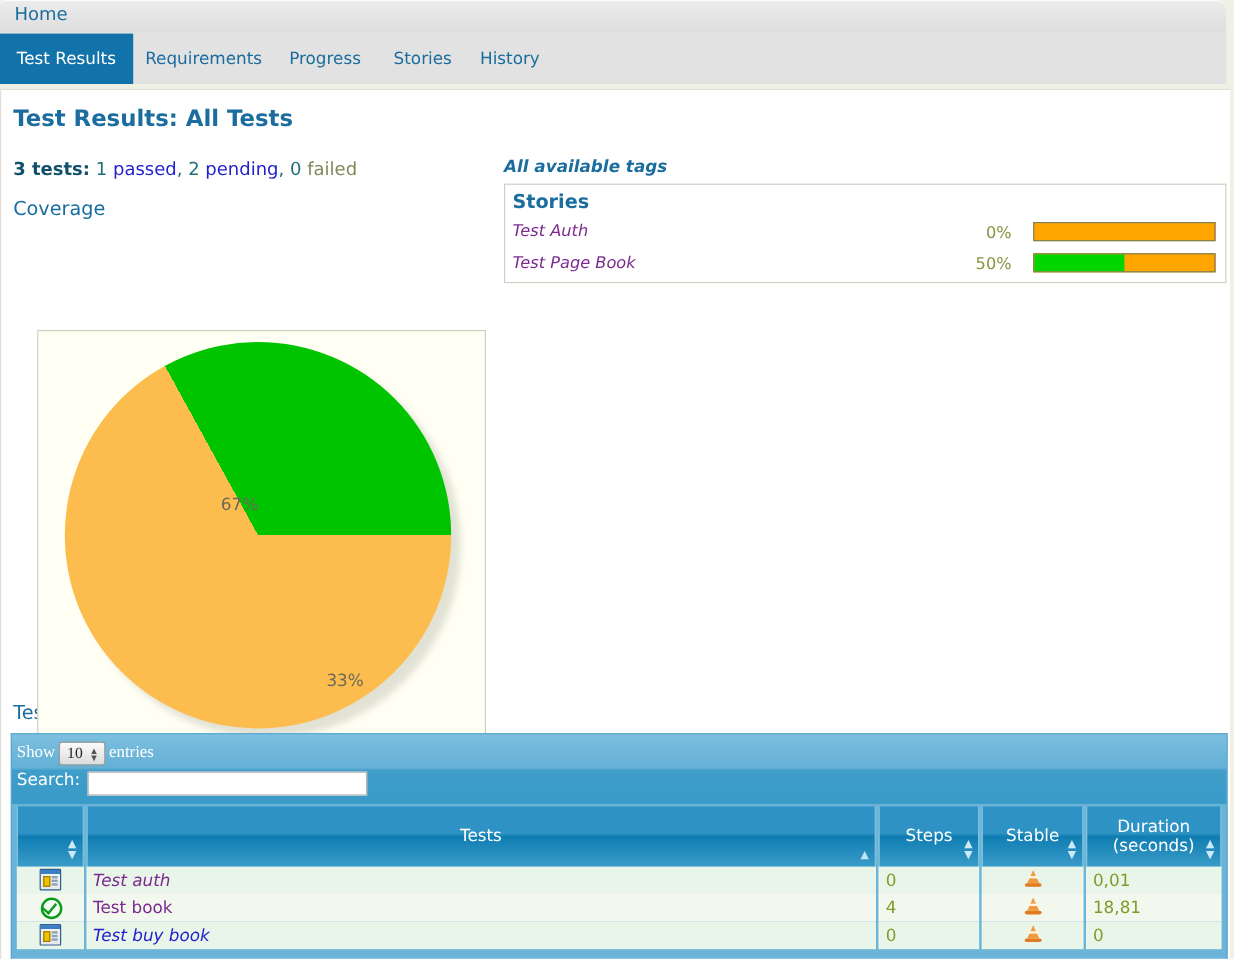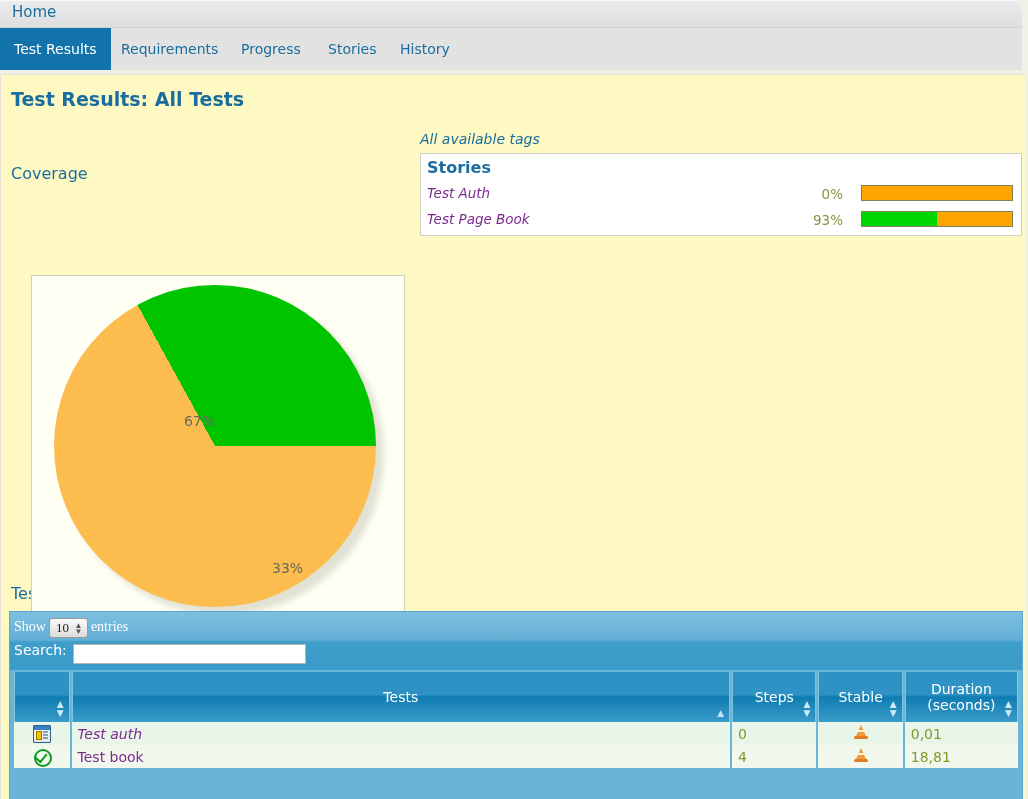--- a/index.html
+++ b/index.html
@@ -34,21 +34,21 @@
   .tab {
     position: absolute; top: 0; height: 42px; line-height: 42px;
     padding: 0 14px; font-size: 14px; color: #1a6d9e;
     text-decoration: none; white-space: nowrap; cursor: pointer;
   }
   .tab.active { background: #1272aa; color: #ffffff; }
 
   
   .content {
     position: absolute; left: 0; top: 74px; width: 1024px; height: 725px;
-    background: #fef9c3;
+    background: #ffffff;
     border-top: 1px solid #e2e0d6;
     border-left: 1px solid #e2e0d6;
   }
 
   h2.page-title {
     margin: 0; position: absolute; left: 10px; top: 13px;
     font-size: 19px; color: #1a6d9e; font-weight: bold;
     font-family: "DejaVu Sans", "Liberation Sans", sans-serif;
   }
 
@@ -65,21 +65,21 @@
 
   h3.section-title {
     margin: 0; position: absolute; font-size: 16px; color: #1a6d9e; font-weight: normal;
   }
   #coverage-title { left: 10px; top: 89px; }
   #tests-title    { left: 10px; top: 509px; }
 
   
   .tags-label {
     position: absolute; left: 419px; top: 56px;
-    font-size: 14px; font-weight: normal; font-style: italic; color: #1a6d9e;
+    font-size: 14px; font-weight: bold; font-style: italic; color: #1a6d9e;
   }
   .tags-panel {
     position: absolute; left: 419px; top: 78px; width: 600px; height: 81px;
     background: #ffffff; border: 1px solid #cfcfc4;
   }
   .tags-panel-head {
     position: absolute; left: 6px; top: 4px;
     font-size: 16px; font-weight: bold; color: #1a6d9e;
   }
   .tag-row { position: absolute; left: 0; width: 600px; height: 26px; }
@@ -252,39 +252,48 @@
     <a class="tab" href="#" style="left:107px">Requirements</a>
     <a class="tab" href="#" style="left:227px">Progress</a>
     <a class="tab" href="#" style="left:314px">Stories</a>
     <a class="tab" href="#" style="left:386px">History</a>
   </div>
 
   <div class="content">
 
     <h2 class="page-title">Test Results: All Tests</h2>
 
+    <div class="summary">
+      <b>3 tests:</b>
+      <span class="num">1</span>
+      <a class="passed" href="#">passed</a><span class="sep">,</span>
+      <span class="num">2</span>
+      <a class="pending" href="#">pending</a><span class="sep">,</span>
+      <span class="num">0</span>
+      <span class="failed">failed</span>
+    </div>
 
     <h3 class="section-title" id="coverage-title">Coverage</h3>
     <h3 class="section-title" id="tests-title">Tests</h3>
 
     <div class="tags-label">All available tags</div>
     <div class="tags-panel">
       <div class="tags-panel-head">Stories</div>
 
       <div class="tag-row" style="top:28px">
         <a class="tag-name" href="#">Test Auth</a>
         <span class="tag-pct">0%</span>
         <div class="tag-bar">
           <div class="fill" id="tagfill0" style="width: 0%;"></div>
         </div>
       </div>
 
       <div class="tag-row" style="top:54px">
         <a class="tag-name" href="#">Test Page Book</a>
-        <span class="tag-pct">93%</span>
+        <span class="tag-pct">50%</span>
         <div class="tag-bar">
           <div class="fill" id="tagfill1" style="width: 50%;"></div>
         </div>
       </div>
     </div>
 
     <div class="pie-panel">
       <div class="pie-wrap">
         <div class="pie-shadow"></div>
         <div class="pie" id="pie-slices" style="background: conic-gradient(from 90deg, rgb(252, 188, 78) 0deg, rgb(252, 188, 78) 241.2deg, rgb(0, 196, 0) 241.2deg, rgb(0, 196, 0) 360deg);"></div>
@@ -362,19 +371,32 @@
             <td class="c-name">
               <a class="test-link passed" href="#">Test book</a>
             </td>
             <td class="c-steps">4</td>
             <td class="c-stable">
               <span class="ico-cone"><span class="c1"></span><span class="c2"></span><span class="base"></span></span>
             </td>
             <td class="c-dur">18,81</td>
           </tr>
 
+          <tr>
+            <td class="c-icon">
+              <span class="ico ico-pending-card"></span>
+            </td>
+            <td class="c-name">
+              <a class="test-link pending" href="#">Test buy book</a>
+            </td>
+            <td class="c-steps">0</td>
+            <td class="c-stable">
+              <span class="ico-cone"><span class="c1"></span><span class="c2"></span><span class="base"></span></span>
+            </td>
+            <td class="c-dur">0</td>
+          </tr>
 
         </tbody>
       </table>
     </div>
 
   </div>
 </div>
 
 </body></html>

